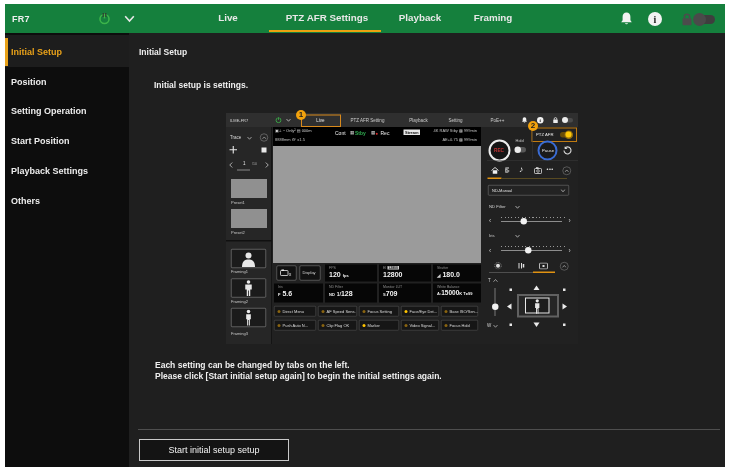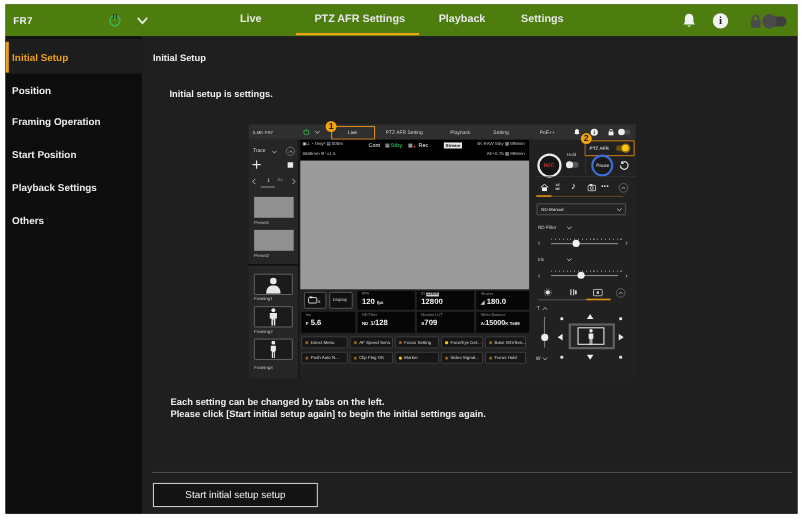--- a/index.html
+++ b/index.html
@@ -1,21 +1,21 @@
 <!DOCTYPE html>
 <html><head>
 <meta charset="utf-8">
 <style>
 * { margin:0; padding:0; box-sizing:border-box; }
 html,body { width:730px; height:474px; background:#fff; font-family:"Liberation Sans", sans-serif; overflow:hidden; }
 #ui { position:absolute; left:5px; top:4px; width:720px; height:463px; background:#1f1f1f; }
 .abs { position:absolute; }
 
 
-#topbar { position:absolute; left:0; top:0; width:720px; height:29px; background:#4d7c0f; }
+#topbar { position:absolute; left:0; top:0; width:720px; height:29px; background:#15803d; }
 #topbar .brand { position:absolute; left:7px; top:10px; font-size:9px; font-weight:bold; color:#efefef; letter-spacing:.3px; }
 .tab { position:absolute; top:8px; font-size:9.8px; font-weight:bold; color:#e8e8e8; transform:translateX(-50%); white-space:nowrap; }
 #tabline { position:absolute; left:264px; top:26px; width:112px; height:2px; background:#eda211; }
 
 
 #sidebar { position:absolute; left:0; top:29px; width:124px; height:434px; background:#0d0d0d; }
 .sideitem { position:absolute; left:6px; font-size:9px; font-weight:bold; color:#ececec; white-space:nowrap; }
 #selbar { position:absolute; left:0; top:5px; width:3px; height:28px; background:#e8a119; }
 #selrow { position:absolute; left:0; top:2px; width:124px; height:32px; background:#1d1d1d; }
 
@@ -70,42 +70,42 @@
       <circle cx="7.5" cy="8" r="5.2" fill="none" stroke="#3cb44a" stroke-width="1.8"></circle>
       <rect x="5.4" y="1.2" width="4.2" height="4.6" fill="#2b2b2b"></rect>
       <line x1="7.5" y1="1.6" x2="7.5" y2="7.4" stroke="#3cb44a" stroke-width="1.8"></line>
     </svg>
     <svg class="abs" style="left:119px;top:11px" width="11" height="8" viewBox="0 0 11 8">
       <path d="M1.2 1.2 L5.5 6 L9.8 1.2" fill="none" stroke="#e8e8e8" stroke-width="1.6"></path>
     </svg>
     <div class="tab" style="left:223px">Live</div>
     <div class="tab" style="left:322px">PTZ AFR Settings</div>
     <div class="tab" style="left:415px">Playback</div>
-    <div class="tab" style="left:488px">Settings</div>
+    <div class="tab" style="left:488px">Framing</div>
     <div id="tabline"></div>
     <svg class="abs" style="left:615px;top:8px" width="13" height="14" viewBox="0 0 13 14">
       <path d="M6.5 0.5 C4 0.5 2.6 2.4 2.6 4.8 L2.6 8.2 L1.2 10.2 L11.8 10.2 L10.4 8.2 L10.4 4.8 C10.4 2.4 9 0.5 6.5 0.5 Z" fill="#f2f2f2"></path>
       <path d="M4.9 11.2 A1.7 1.7 0 0 0 8.1 11.2 Z" fill="#f2f2f2"></path>
     </svg>
     <div class="abs" style="left:643px;top:8px;width:14px;height:14px;border-radius:50%;background:#f2f2f2"></div>
     <div class="abs" style="left:643px;top:8px;width:14px;height:14px;text-align:center;font-size:10px;font-weight:bold;color:#202020;line-height:15px;font-family:'Liberation Serif',serif">i</div>
     <svg class="abs" style="left:676px;top:9px" width="12" height="13" viewBox="0 0 12 13">
       <rect x="1.5" y="5.2" width="9" height="7" rx="1" fill="#4c4c4c"></rect>
       <path d="M3.4 5.2 L3.4 3.8 A2.6 2.6 0 0 1 8.6 3.8 L8.6 5.2" fill="none" stroke="#4c4c4c" stroke-width="1.6"></path>
     </svg>
     <div class="abs" style="left:689px;top:11px;width:21px;height:9px;border-radius:4.5px;background:#3e3e3e"></div>
     <div class="abs" style="left:688px;top:9px;width:13px;height:13px;border-radius:50%;background:#4a4a4a"></div>
   </div>
 
   <div id="sidebar">
     <div id="selrow"></div>
     <div id="selbar"></div>
     <div class="sideitem" style="top:14px;color:#e8a119">Initial Setup</div>
     <div class="sideitem" style="top:44px">Position</div>
-    <div class="sideitem" style="top:73px">Framing Operation</div>
+    <div class="sideitem" style="top:73px">Setting Operation</div>
     <div class="sideitem" style="top:103px">Start Position</div>
     <div class="sideitem" style="top:133px">Playback Settings</div>
     <div class="sideitem" style="top:163px">Others</div>
   </div>
 
   <div id="content">
     <div class="ctext" style="left:10px;top:14px">Initial Setup</div>
     <div class="ctext" style="left:25px;top:47px">Initial setup is settings.</div>
 
     <div id="mini">

